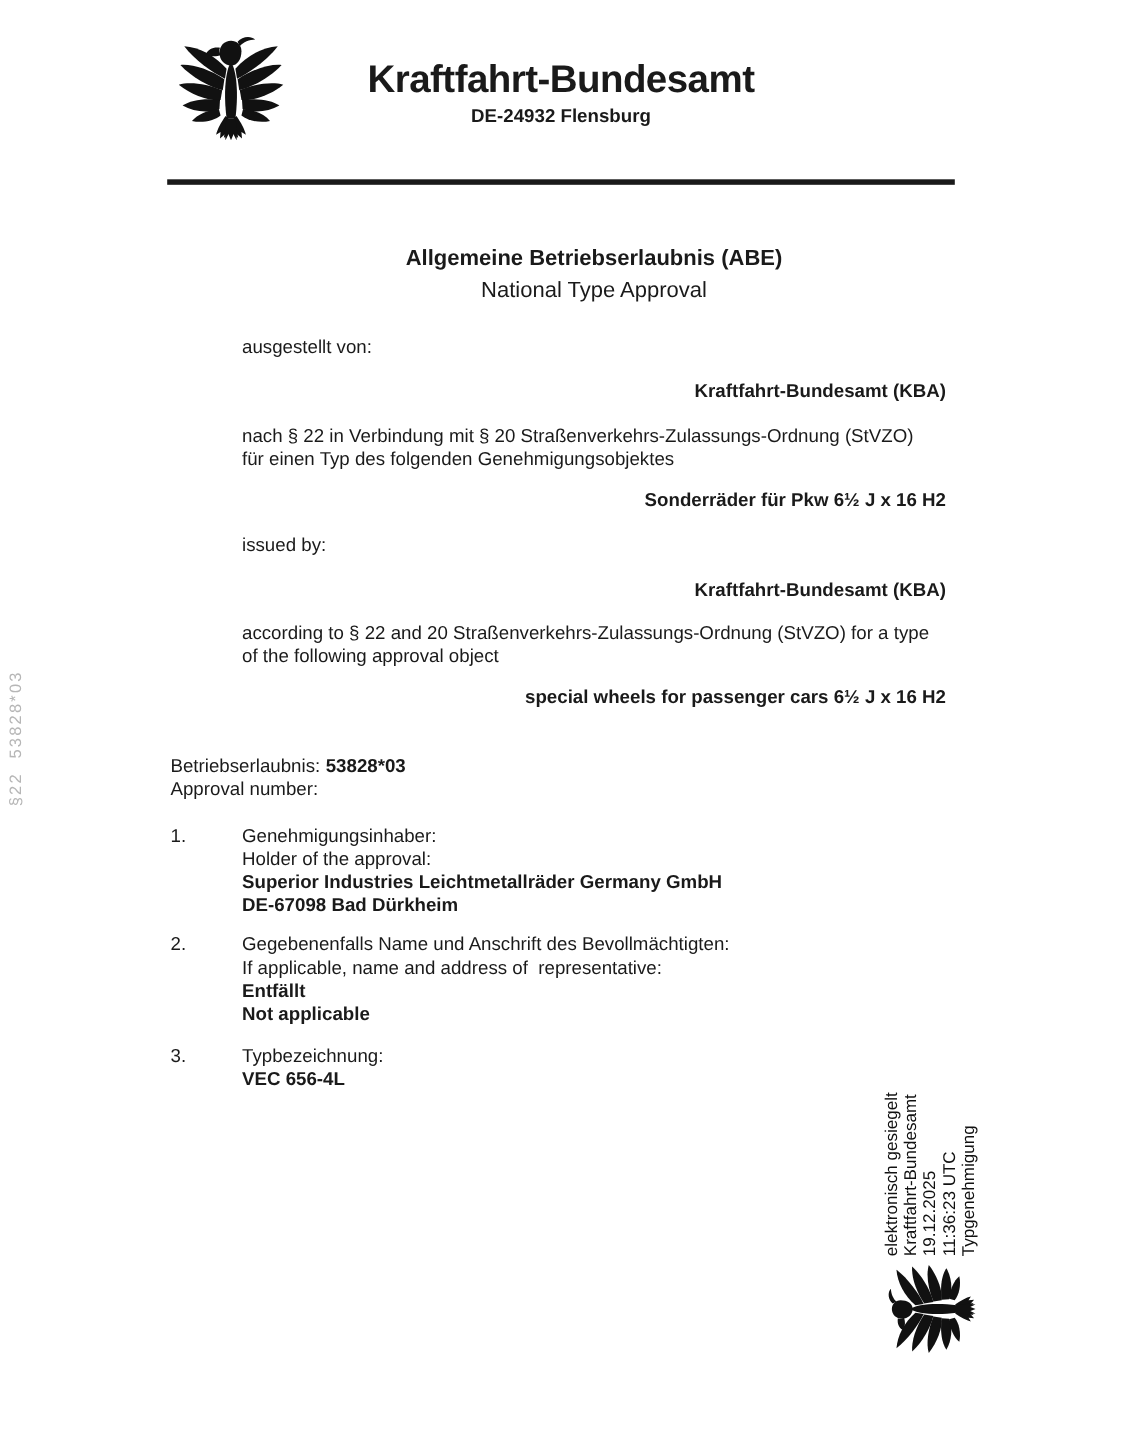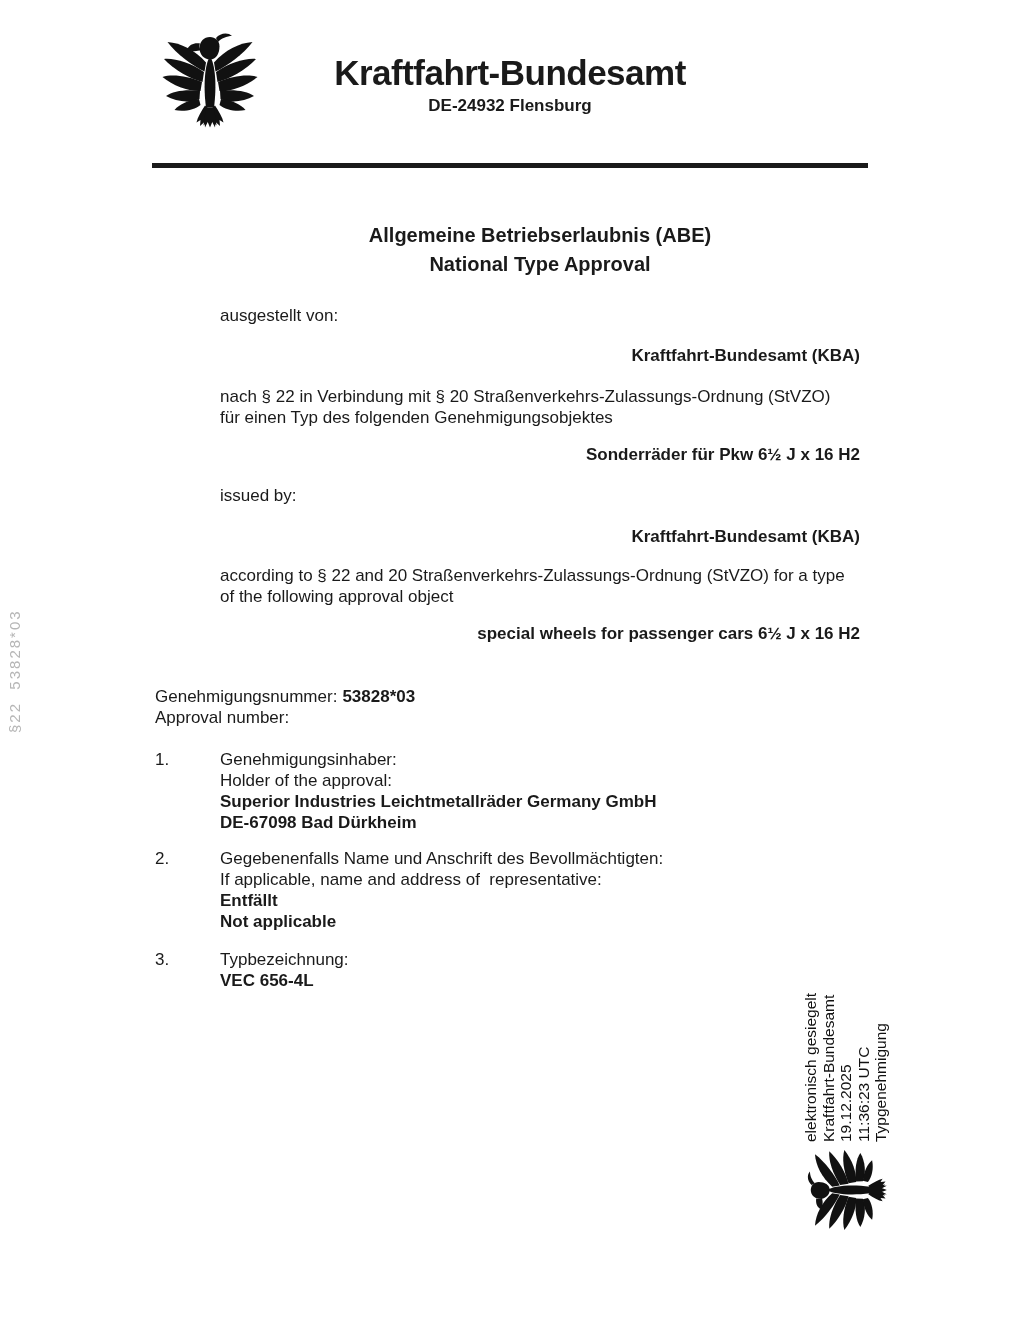--- a/index.html
+++ b/index.html
@@ -31,21 +31,21 @@
   .header-text { left: 160px; top: 53px; width: 700px; text-align: center; }
   .agency-name {
     font-size: 35px; font-weight: bold; line-height: 40px; letter-spacing: -0.5px;
   }
   .agency-address { font-size: 17px; font-weight: bold; line-height: 20px; margin-top: 3px; }
   .rule { left: 152px; top: 163px; width: 716px; height: 5px; background: #1a1a1a; }
 
   
   .doc-title-block { left: 220px; top: 219px; width: 640px; text-align: center; }
   .doc-title { font-size: 20px; font-weight: bold; line-height: 32px; }
-  .doc-subtitle { font-size: 20px; font-weight: bold; line-height: 24px; margin-top: 1px; }
+  .doc-subtitle { font-size: 20px; font-weight: normal; line-height: 24px; margin-top: 1px; }
 
   
   .t { font-size: 17px; line-height: 21px; white-space: pre-wrap; }
   .b { font-weight: bold; }
   .centered { left: 220px; width: 640px; text-align: right; }
   .indent { left: 220px; width: 645px; }
   .outer { left: 155px; width: 710px; }
   .item-number { left: 155px; width: 50px; }
   .item-body { left: 220px; width: 645px; }
   .gap-val { margin-left: 5px; }
@@ -131,21 +131,21 @@
 
   <div class="abs t indent" style="top:485px">issued by:</div>
   <div class="abs t b centered" style="top:526px">Kraftfahrt-Bundesamt (KBA)</div>
   <div class="abs indent" style="top:565px">
     <div class="t">according to § 22 and 20 Straßenverkehrs-Zulassungs-Ordnung (StVZO) for a type</div>
     <div class="t">of the following approval object</div>
   </div>
   <div class="abs t b centered" style="top:623px">special wheels for passenger cars 6½ J x 16 H2</div>
 
   <div class="abs outer" style="top:686px">
-    <div class="t"><span>Genehmigungsnummer:</span><span class="b gap-val">53828*03</span></div>
+    <div class="t"><span>Betriebserlaubnis:</span><span class="b gap-val">53828*03</span></div>
     <div class="t">Approval number:</div>
   </div>
 
   <div class="abs t item-number" style="top:749px">1.</div>
   <div class="abs item-body" style="top:749px">
     <div class="t">Genehmigungsinhaber:</div>
     <div class="t">Holder of the approval:</div>
     <div class="t b">Superior Industries Leichtmetallräder Germany GmbH</div>
     <div class="t b">DE-67098 Bad Dürkheim</div>
   </div>

